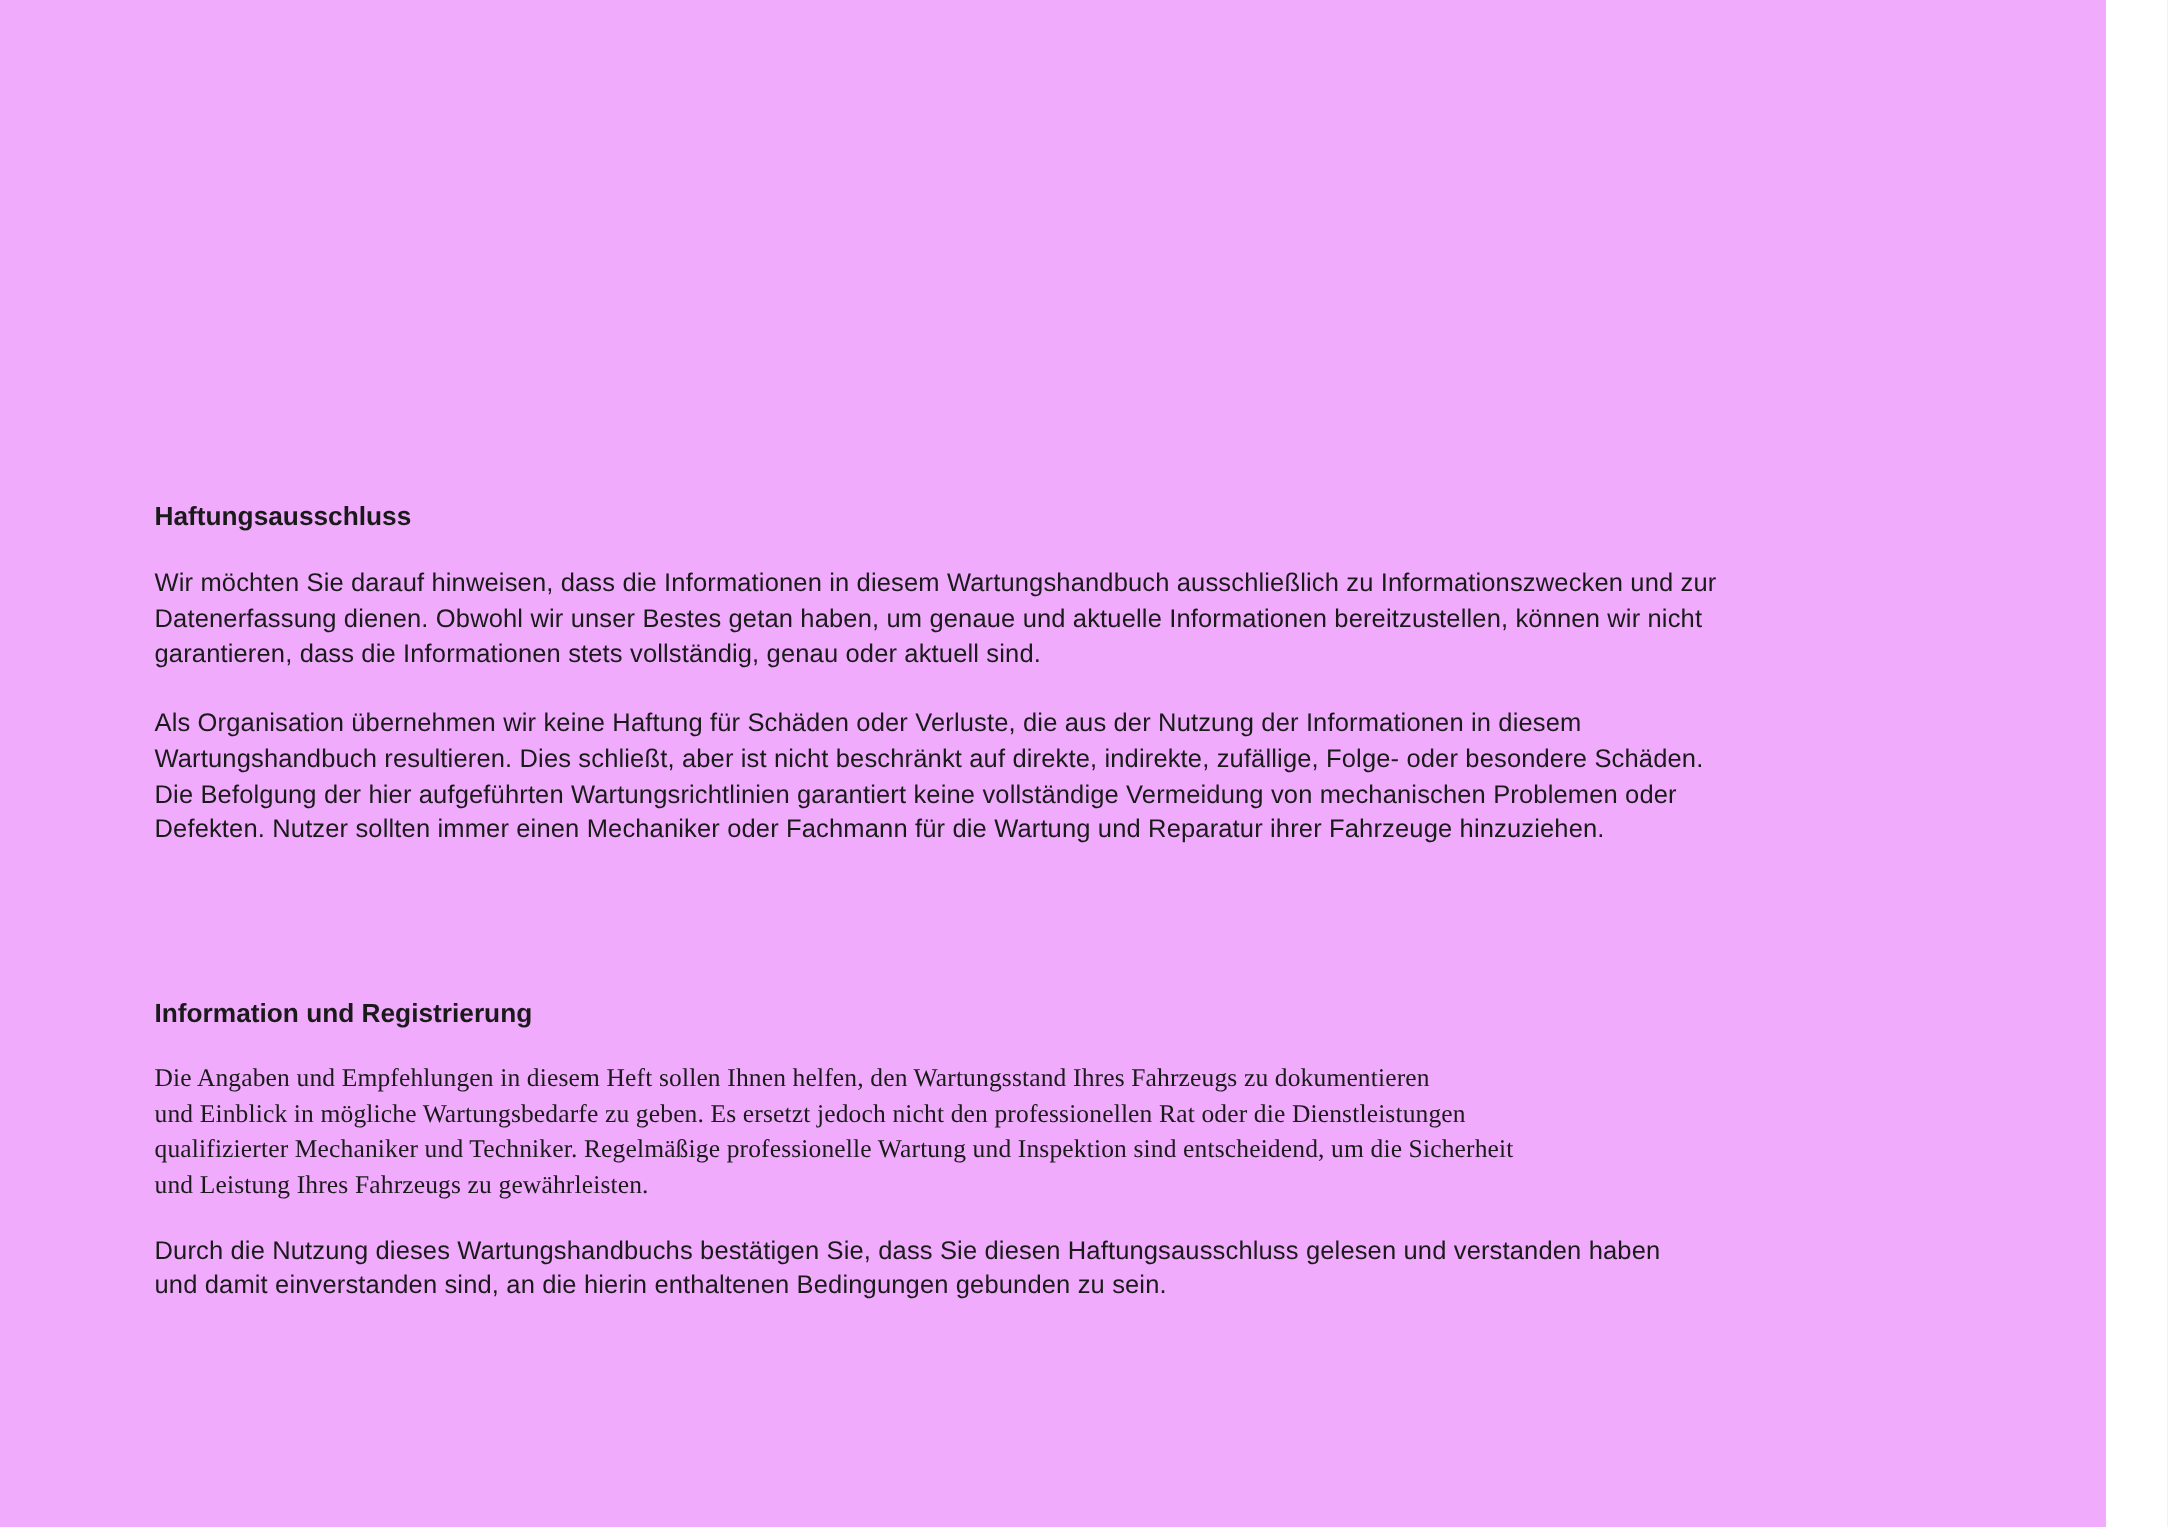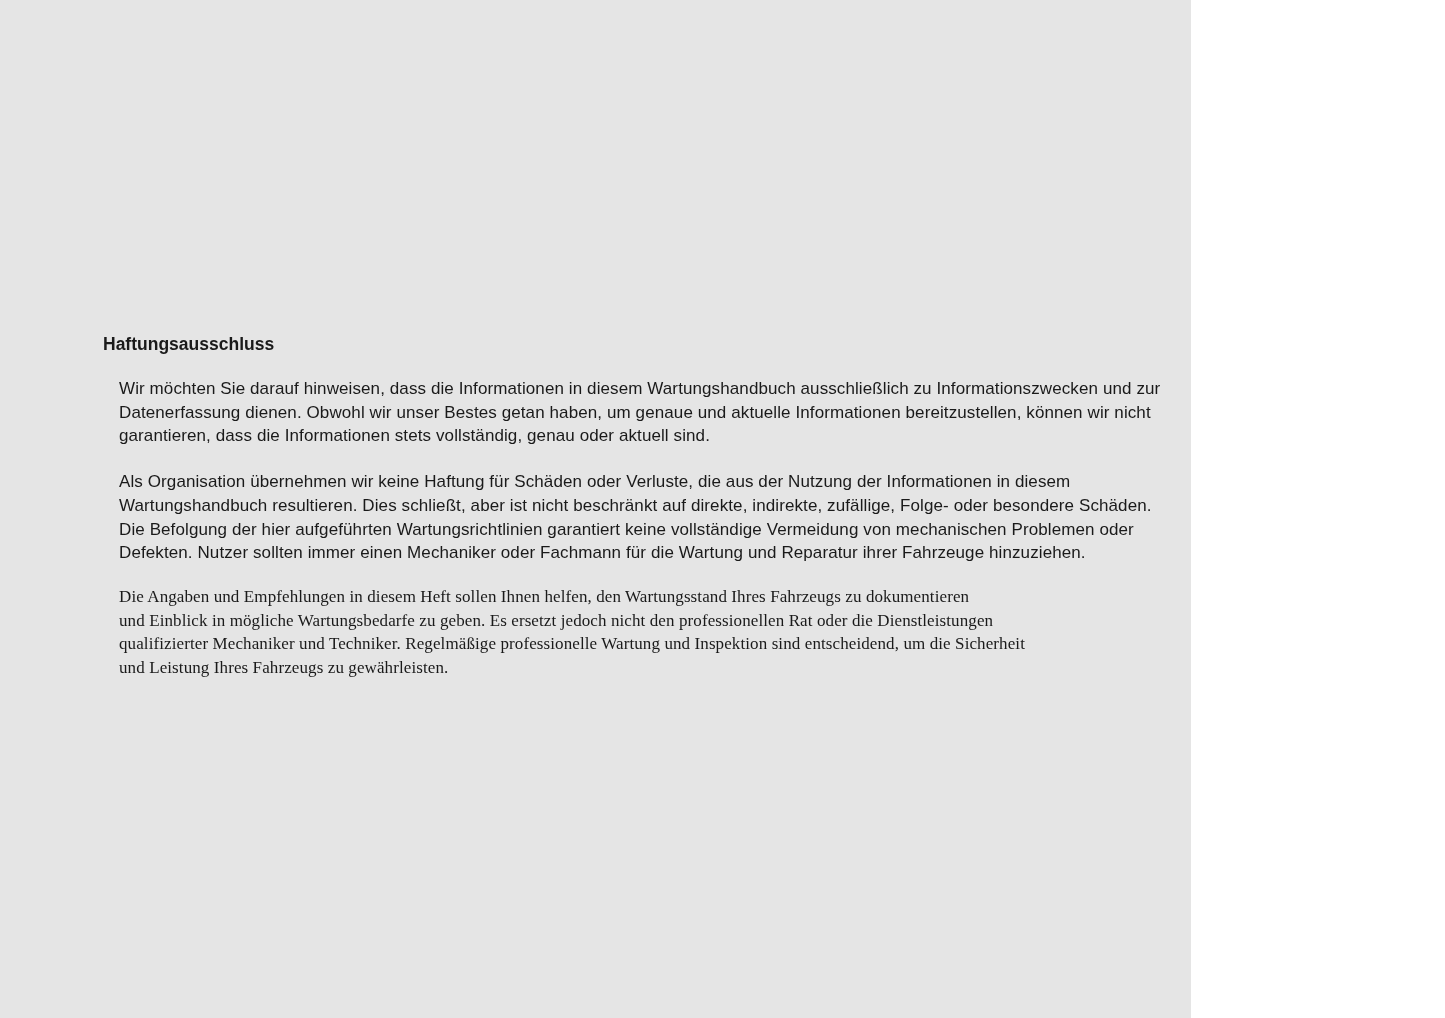--- a/index.html
+++ b/index.html
@@ -3,23 +3,23 @@
 <meta charset="utf-8">
 <style>
   * { box-sizing: border-box; }
   html, body {
     margin: 0;
     padding: 0;
     background: #ffffff;
   }
   .page {
     position: relative;
-    width: 1191px;
+    width: 1404px;
     height: 1018px;
-    background: #e5e5e5;
+    background: #f0abfc;
     overflow: hidden;
     font-family: "Liberation Sans", "DejaVu Sans", sans-serif;
     color: #1a1a1a;
   }
   .content {
     position: absolute;
     left: 103px;
     top: 332px;
     width: 1230px;
   }
@@ -27,21 +27,21 @@
     font-size: 17.5px;
     font-weight: 700;
     line-height: 24px;
     margin: 0;
     color: #1a1a1a;
   }
   .body-paragraph {
     font-size: 17px;
     font-weight: 400;
     line-height: 23.7px;
-    margin: 16px;
+    margin: 0;
     color: #1a1a1a;
     white-space: pre-line;
     letter-spacing: 0.1px;
   }
   
   .p1 { margin-top: 21px; }
   .p2 { margin-top: 22px; }
   .heading-2 { margin-top: 98px; }
   .p3 { margin-top: 20px; font-family: Liberation Serif, serif; }
   .p4 { margin-top: 20px; }
@@ -56,21 +56,24 @@
 
     <p class="body-paragraph p1">Wir möchten Sie darauf hinweisen, dass die Informationen in diesem Wartungshandbuch ausschließlich zu Informationszwecken und zur
 Datenerfassung dienen. Obwohl wir unser Bestes getan haben, um genaue und aktuelle Informationen bereitzustellen, können wir nicht
 garantieren, dass die Informationen stets vollständig, genau oder aktuell sind.</p>
 
     <p class="body-paragraph p2">Als Organisation übernehmen wir keine Haftung für Schäden oder Verluste, die aus der Nutzung der Informationen in diesem
 Wartungshandbuch resultieren. Dies schließt, aber ist nicht beschränkt auf direkte, indirekte, zufällige, Folge- oder besondere Schäden.
 Die Befolgung der hier aufgeführten Wartungsrichtlinien garantiert keine vollständige Vermeidung von mechanischen Problemen oder
 Defekten. Nutzer sollten immer einen Mechaniker oder Fachmann für die Wartung und Reparatur ihrer Fahrzeuge hinzuziehen.</p>
 
+    <h2 class="section-heading heading-2">Information und Registrierung</h2>
 
     <p class="body-paragraph p3">Die Angaben und Empfehlungen in diesem Heft sollen Ihnen helfen, den Wartungsstand Ihres Fahrzeugs zu dokumentieren
 und Einblick in mögliche Wartungsbedarfe zu geben. Es ersetzt jedoch nicht den professionellen Rat oder die Dienstleistungen
 qualifizierter Mechaniker und Techniker. Regelmäßige professionelle Wartung und Inspektion sind entscheidend, um die Sicherheit
 und Leistung Ihres Fahrzeugs zu gewährleisten.</p>
 
+    <p class="body-paragraph p4">Durch die Nutzung dieses Wartungshandbuchs bestätigen Sie, dass Sie diesen Haftungsausschluss gelesen und verstanden haben
+und damit einverstanden sind, an die hierin enthaltenen Bedingungen gebunden zu sein.</p>
 
   </div>
 </div>
 
 </body></html>

